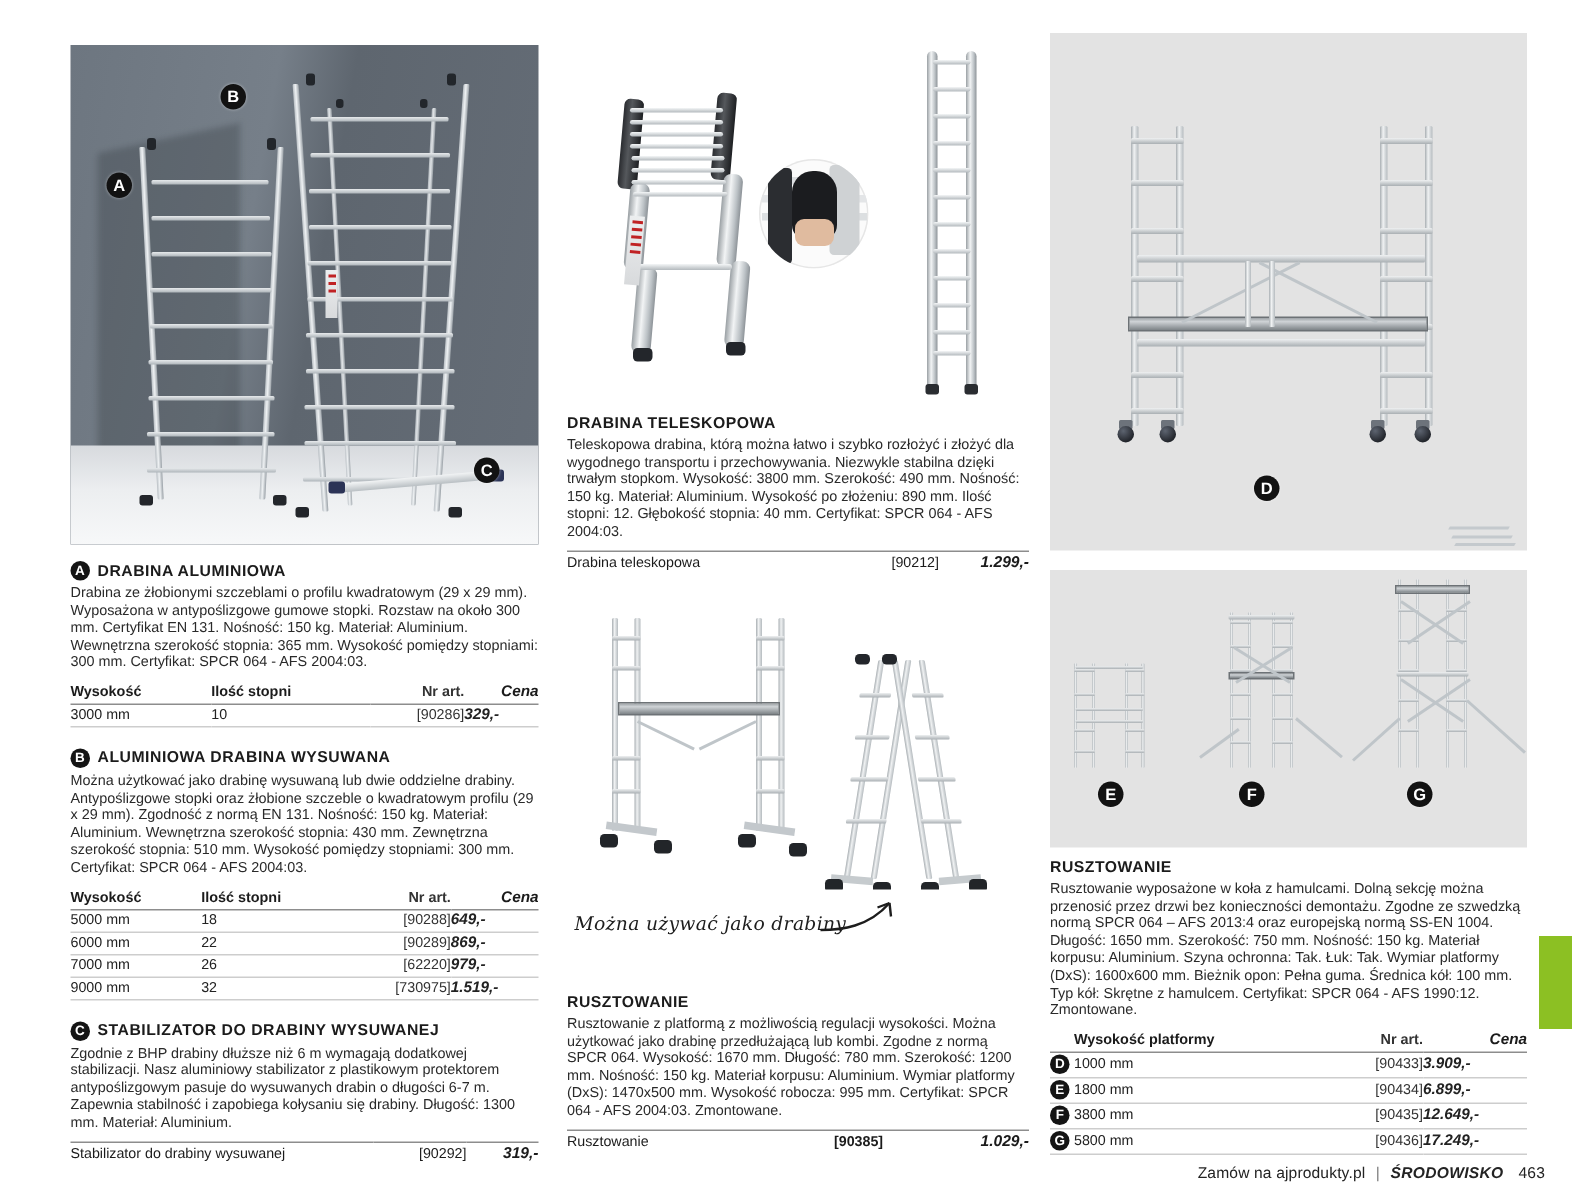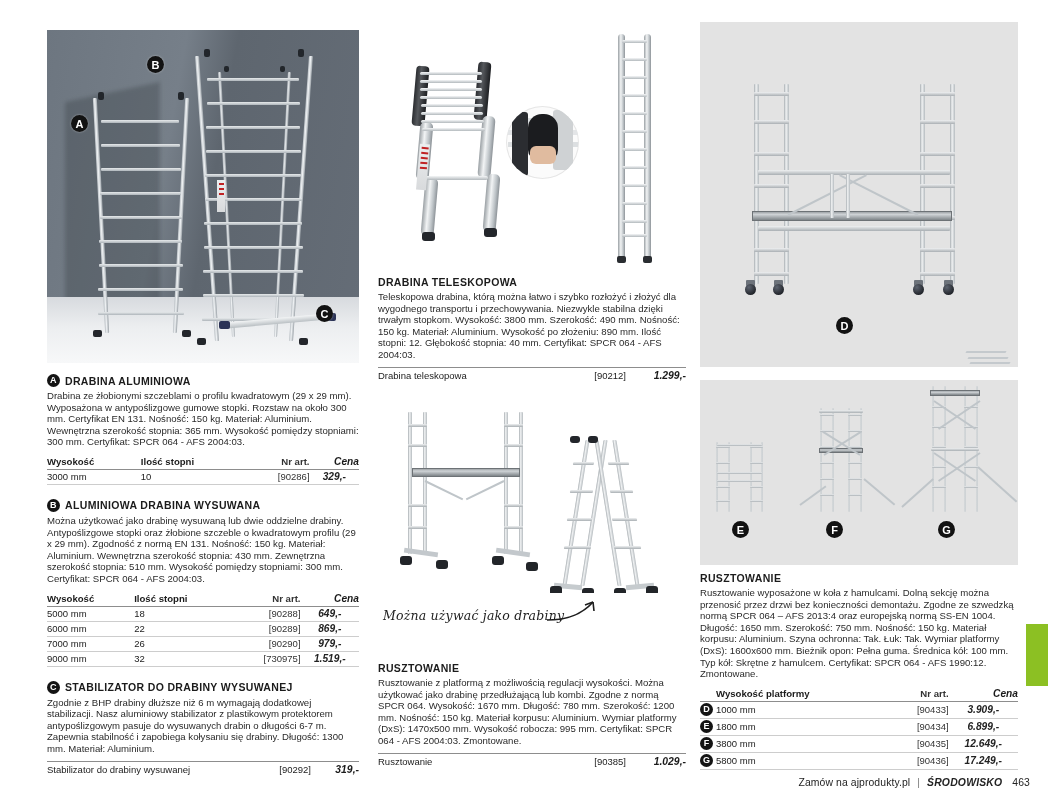--- a/index.html
+++ b/index.html
@@ -44,21 +44,21 @@
   
   table.ptable { width:100%; border-collapse:collapse; margin-top:7px; font-size:9.5px; }
   table.ptable th {
     text-align:left; font-weight:bold; font-size:9.6px;
     padding:1px 0 2px 0; border-bottom:1px solid #8d8d8d;
   }
   table.ptable td {
     padding:1.5px 0; border-bottom:1px solid #cdcdcd; color:#222;
   }
   table.ptable .c-art { text-align:right; color:#333; }
-  table.ptable .c-price { text-align:center; font-weight:bold; font-style:italic; font-size:10.2px; }
+  table.ptable .c-price { text-align:left; font-weight:bold; font-style:italic; font-size:10.2px; }
   table.ptable th.c-art, table.ptable th.c-price { text-align:right; }
   table.ptable td.c-marker { width:16px; padding-right:3px; }
   .singlerow { width:100%; border-collapse:collapse; margin-top:6px; font-size:9.5px; }
   .singlerow td { padding:2px 0; border-top:1px solid #8d8d8d; }
 
   
   .photo { position:absolute; overflow:hidden; }
 
   
   #photo-ladders { left:47px; top:30px; width:312px; height:333px;
@@ -353,21 +353,21 @@
 
   <div class="col" id="col-mid-2">
     <h3 class="prod-title">
       <span>RUSZTOWANIE</span>
     </h3>
     <p class="prod-desc">Rusztowanie z platformą z możliwością regulacji wysokości. Można użytkować jako drabinę przedłużającą lub kombi. Zgodne z normą SPCR 064. Wysokość: 1670 mm. Długość: 780 mm. Szerokość: 1200 mm. Nośność: 150 kg. Materiał korpusu: Aluminium. Wymiar platformy (DxS): 1470x500 mm. Wysokość robocza: 995 mm. Certyfikat: SPCR 064 - AFS 2004:03. Zmontowane.</p>
     <table class="singlerow">
       <tbody>
           <tr>
         <td>Rusztowanie</td>
-        <td class="c-art" style="text-align:right; width:70px;">[90385]</td>
+        <td class="c-art" style="text-align:left; width:70px;font-weight:bold;">[90385]</td>
         <td style="text-align:right; width:60px; font-weight:bold; font-style:italic; font-size:10.4px;">1.029,-</td>
       </tr>
     </tbody>
       </table>
   </div>
 
   <div class="col" id="col-left">
 
     <div>
       <h3 class="prod-title">
@@ -419,21 +419,21 @@
           </tr>
           <tr>
             <td>6000 mm</td>
             <td>22</td>
             <td class="c-art">[90289]</td>
             <td class="c-price">869,-</td>
           </tr>
           <tr>
             <td>7000 mm</td>
             <td>26</td>
-            <td class="c-art">[90290]</td>
+            <td class="c-art">[62220]</td>
             <td class="c-price">979,-</td>
           </tr>
           <tr>
             <td>9000 mm</td>
             <td>32</td>
             <td class="c-art">[730975]</td>
             <td class="c-price">1.519,-</td>
           </tr>
         </tbody>
       </table>

